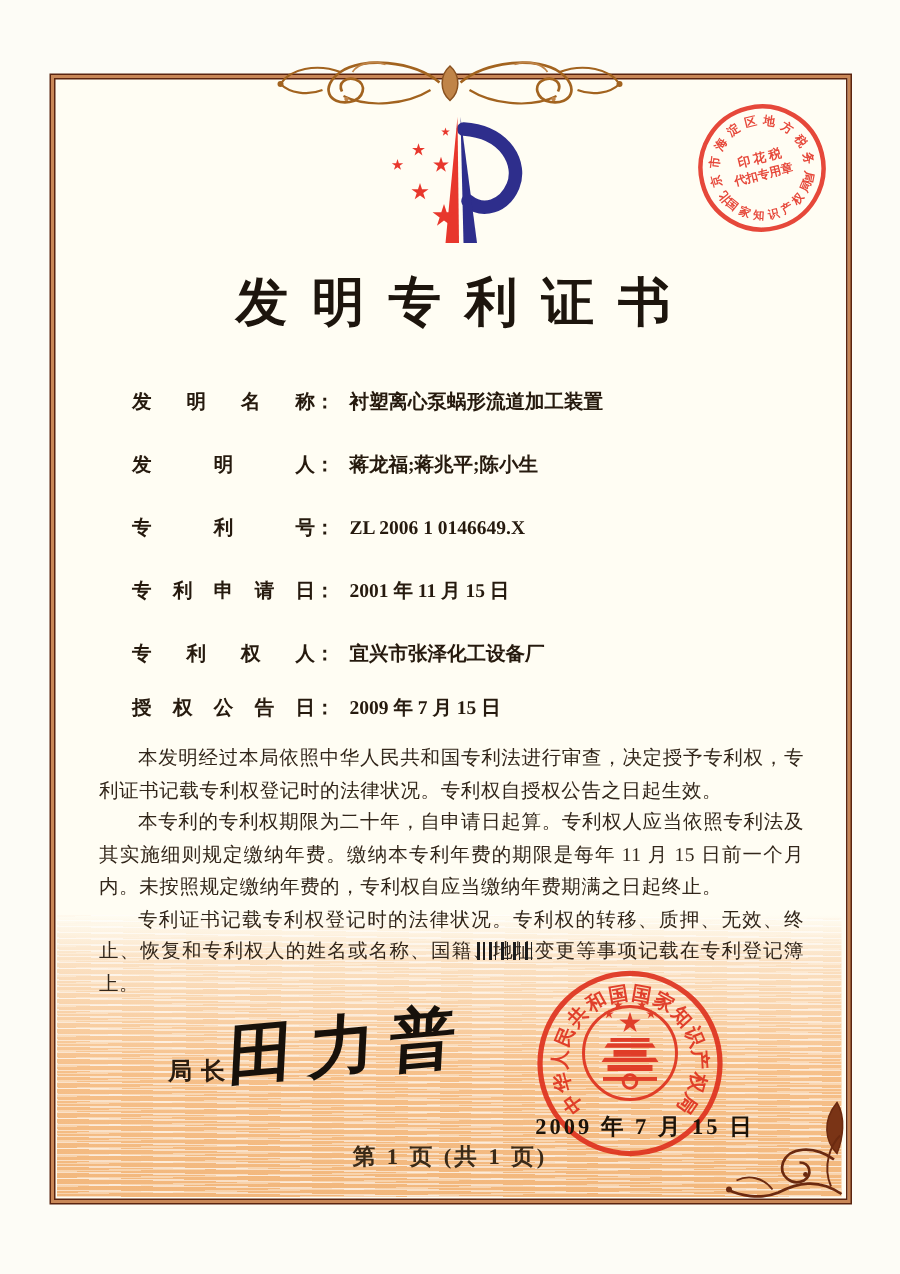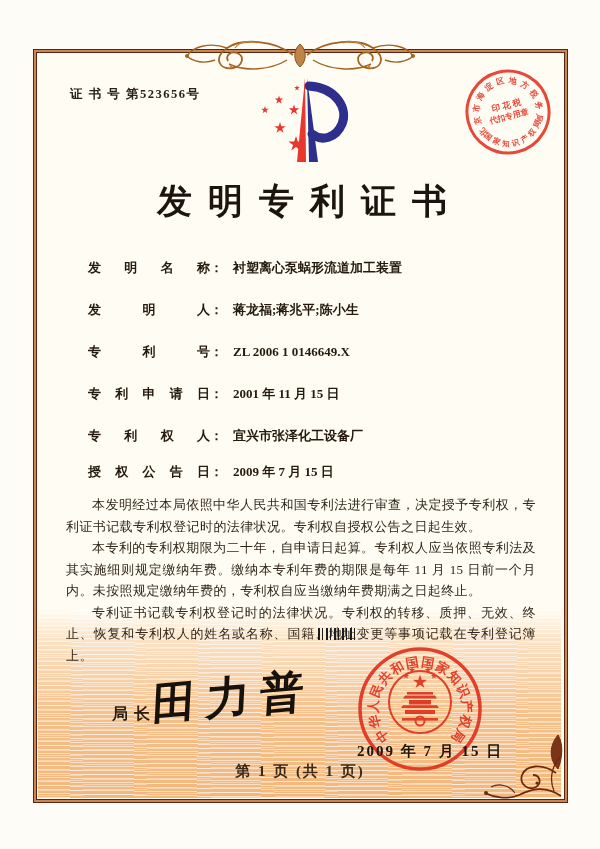--- a/index.html
+++ b/index.html
@@ -64,21 +64,20 @@
       <path d="M112,24 C96,34 70,36 54,28" stroke-width="1.4"></path>
       <path d="M52,12 C36,6 18,10 12,20 C18,26 30,28 40,24" stroke-width="1.4"></path>
       <path d="M60,12 C64,6 74,4 82,7" stroke-width="1.2" stroke="#c08448"></path>
       <circle cx="12" cy="20" r="2" fill="#a2631f" stroke="none"></circle>
       <circle cx="56" cy="30" r="1.5" fill="#c08448" stroke="none"></circle>
     </g>
     <use href="#wingL" transform="translate(250,0) scale(-1,1)"></use>
     <path d="M125,8 C118,14 118,25 125,31 C132,25 132,14 125,8 Z" fill="#c08448" stroke="#8a5220" stroke-width="1"></path>
   </svg>
 
-  <div class="certno">证 书 号 第523656号</div>
 
   <svg class="taxstamp" viewBox="0 0 90 90">
     <circle cx="45" cy="45" r="41" fill="none" stroke="#e4392b" stroke-width="3"></circle>
     <g fill="#e4392b">
         <text x="16.451304708345525" y="58.31247524483203" transform="rotate(-115 16.451304708345525 58.31247524483203)" font-size="8" text-anchor="middle" dominant-baseline="central">北</text>
         <text x="13.519188948898485" y="46.099334146128776" transform="rotate(-92 13.519188948898485 46.099334146128776)" font-size="8" text-anchor="middle" dominant-baseline="central">京</text>
         <text x="15.592216565338145" y="33.71140958932304" transform="rotate(-69 15.592216565338145 33.71140958932304)" font-size="8" text-anchor="middle" dominant-baseline="central">市</text>
         <text x="22.34079628933249" y="23.118261330541582" transform="rotate(-46 22.34079628933249 23.118261330541582)" font-size="8" text-anchor="middle" dominant-baseline="central">海</text>
         <text x="32.69196945258788" y="16.00409711624813" transform="rotate(-23 32.69196945258788 16.00409711624813)" font-size="8" text-anchor="middle" dominant-baseline="central">淀</text>
         <text x="45" y="13.5" transform="rotate(0 45 13.5)" font-size="8" text-anchor="middle" dominant-baseline="central">区</text>

